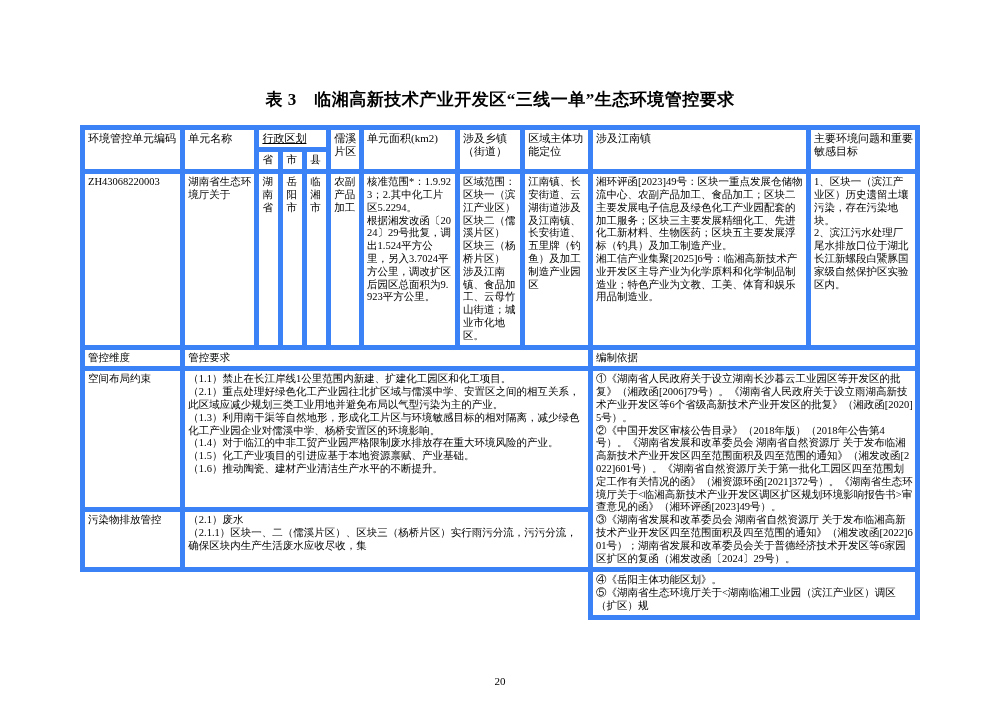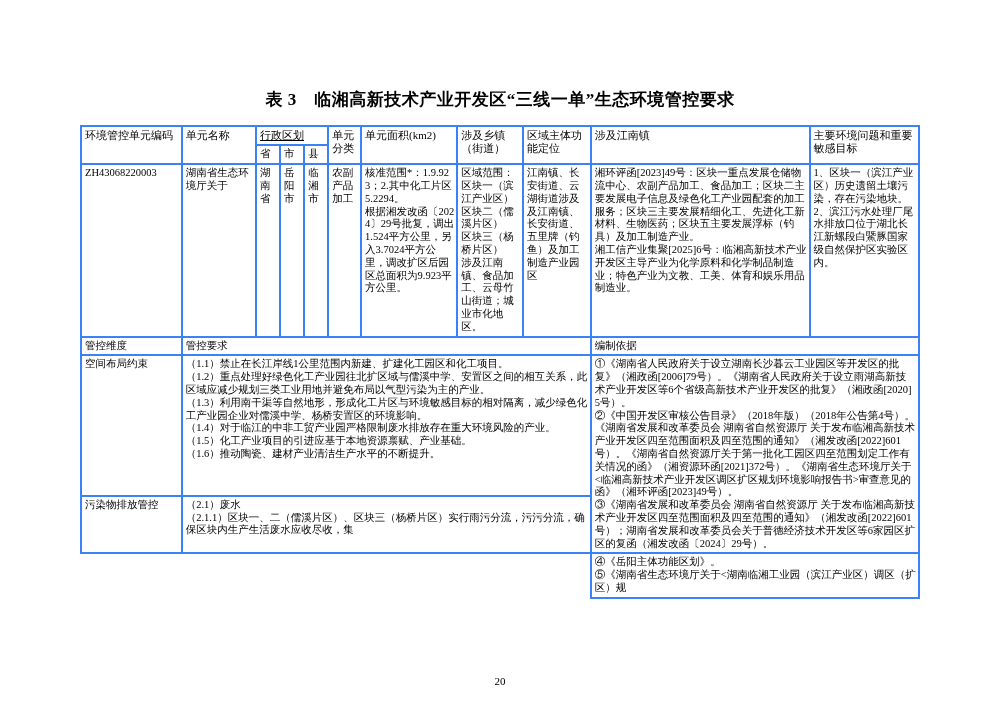--- a/index.html
+++ b/index.html
@@ -32,21 +32,21 @@
   }
   table.main {
     border-collapse: collapse;
     width: 840px;
     margin: 0 auto;
     table-layout: fixed;
     font-size: 10.5px;
     line-height: 1.22;
   }
   table.main td, table.main th {
-    border: 2px solid #3b82f6;
+    border: 5px solid #3b82f6;
     vertical-align: top;
     padding: 2px 2px 2px 3px;
     font-weight: normal;
     text-align: left;
     word-break: break-all;
     font-family: "Liberation Serif", "DejaVu Serif", serif;
   }
   .hdr {
     font-weight: bold;
     font-size: 11px;
@@ -100,21 +100,21 @@
       <col style="width:60px">
       <col style="width:62px">
       <col style="width:200px">
       <col style="width:100px">
     </colgroup>
     <tbody>
       <tr>
         <td class="hdr" rowspan="2">环境管控单元编码</td>
         <td class="hdr" rowspan="2">单元名称</td>
         <td class="hdr center" colspan="3">行政区划</td>
-        <td class="hdr" rowspan="2">单元分类</td>
+        <td class="hdr" rowspan="2">儒溪片区</td>
         <td class="hdr" rowspan="2">单元面积(km2)</td>
         <td class="hdr" rowspan="2">涉及乡镇（街道）</td>
         <td class="hdr" rowspan="2">区域主体功能定位</td>
         <td class="hdr" rowspan="2">涉及江南镇</td>
         <td class="hdr" rowspan="2">主要环境问题和重要敏感目标</td>
       </tr>
       <tr>
         <td class="hdr narrow">省</td>
         <td class="hdr narrow">市</td>
         <td class="hdr narrow">县</td>
@@ -140,21 +140,21 @@
 2、滨江污水处理厂尾水排放口位于湖北长江新螺段白鱀豚国家级自然保护区实验区内。</td>
       </tr>
       <tr>
         <td class="bold">管控维度</td>
         <td class="bold" colspan="8">管控要求</td>
         <td class="bold" colspan="2">编制依据</td>
       </tr>
       <tr>
         <td class="bold vcenter-cell">空间布局约束</td>
         <td class="cell-body" colspan="8">（1.1）禁止在长江岸线1公里范围内新建、扩建化工园区和化工项目。
-（1.2）重点处理好绿色化工产业园往北扩区域与儒溪中学、安置区之间的相互关系，此区域应减少规划三类工业用地并避免布局以气型污染为主的产业。
+（2.1）重点处理好绿色化工产业园往北扩区域与儒溪中学、安置区之间的相互关系，此区域应减少规划三类工业用地并避免布局以气型污染为主的产业。
 （1.3）利用南干渠等自然地形，形成化工片区与环境敏感目标的相对隔离，减少绿色化工产业园企业对儒溪中学、杨桥安置区的环境影响。
 （1.4）对于临江的中非工贸产业园严格限制废水排放存在重大环境风险的产业。
 （1.5）化工产业项目的引进应基于本地资源禀赋、产业基础。
 （1.6）推动陶瓷、建材产业清洁生产水平的不断提升。</td>
         <td class="cell-body" colspan="2" rowspan="2">①《湖南省人民政府关于设立湖南长沙暮云工业园区等开发区的批复》（湘政函[2006]79号）。《湖南省人民政府关于设立雨湖高新技术产业开发区等6个省级高新技术产业开发区的批复》（湘政函[2020]5号）。
 ②《中国开发区审核公告目录》（2018年版）（2018年公告第4号）。《湖南省发展和改革委员会 湖南省自然资源厅 关于发布临湘高新技术产业开发区四至范围面积及四至范围的通知》（湘发改函[2022]601号）。《湖南省自然资源厅关于第一批化工园区四至范围划定工作有关情况的函》（湘资源环函[2021]372号）。《湖南省生态环境厅关于&lt;临湘高新技术产业开发区调区扩区规划环境影响报告书&gt;审查意见的函》（湘环评函[2023]49号）。
 ③《湖南省发展和改革委员会 湖南省自然资源厅 关于发布临湘高新技术产业开发区四至范围面积及四至范围的通知》（湘发改函[2022]601号）；湖南省发展和改革委员会关于普德经济技术开发区等6家园区扩区的复函（湘发改函〔2024〕29号）。</td>
       </tr>
       <tr>
         <td class="bold vcenter-cell">污染物排放管控</td>

